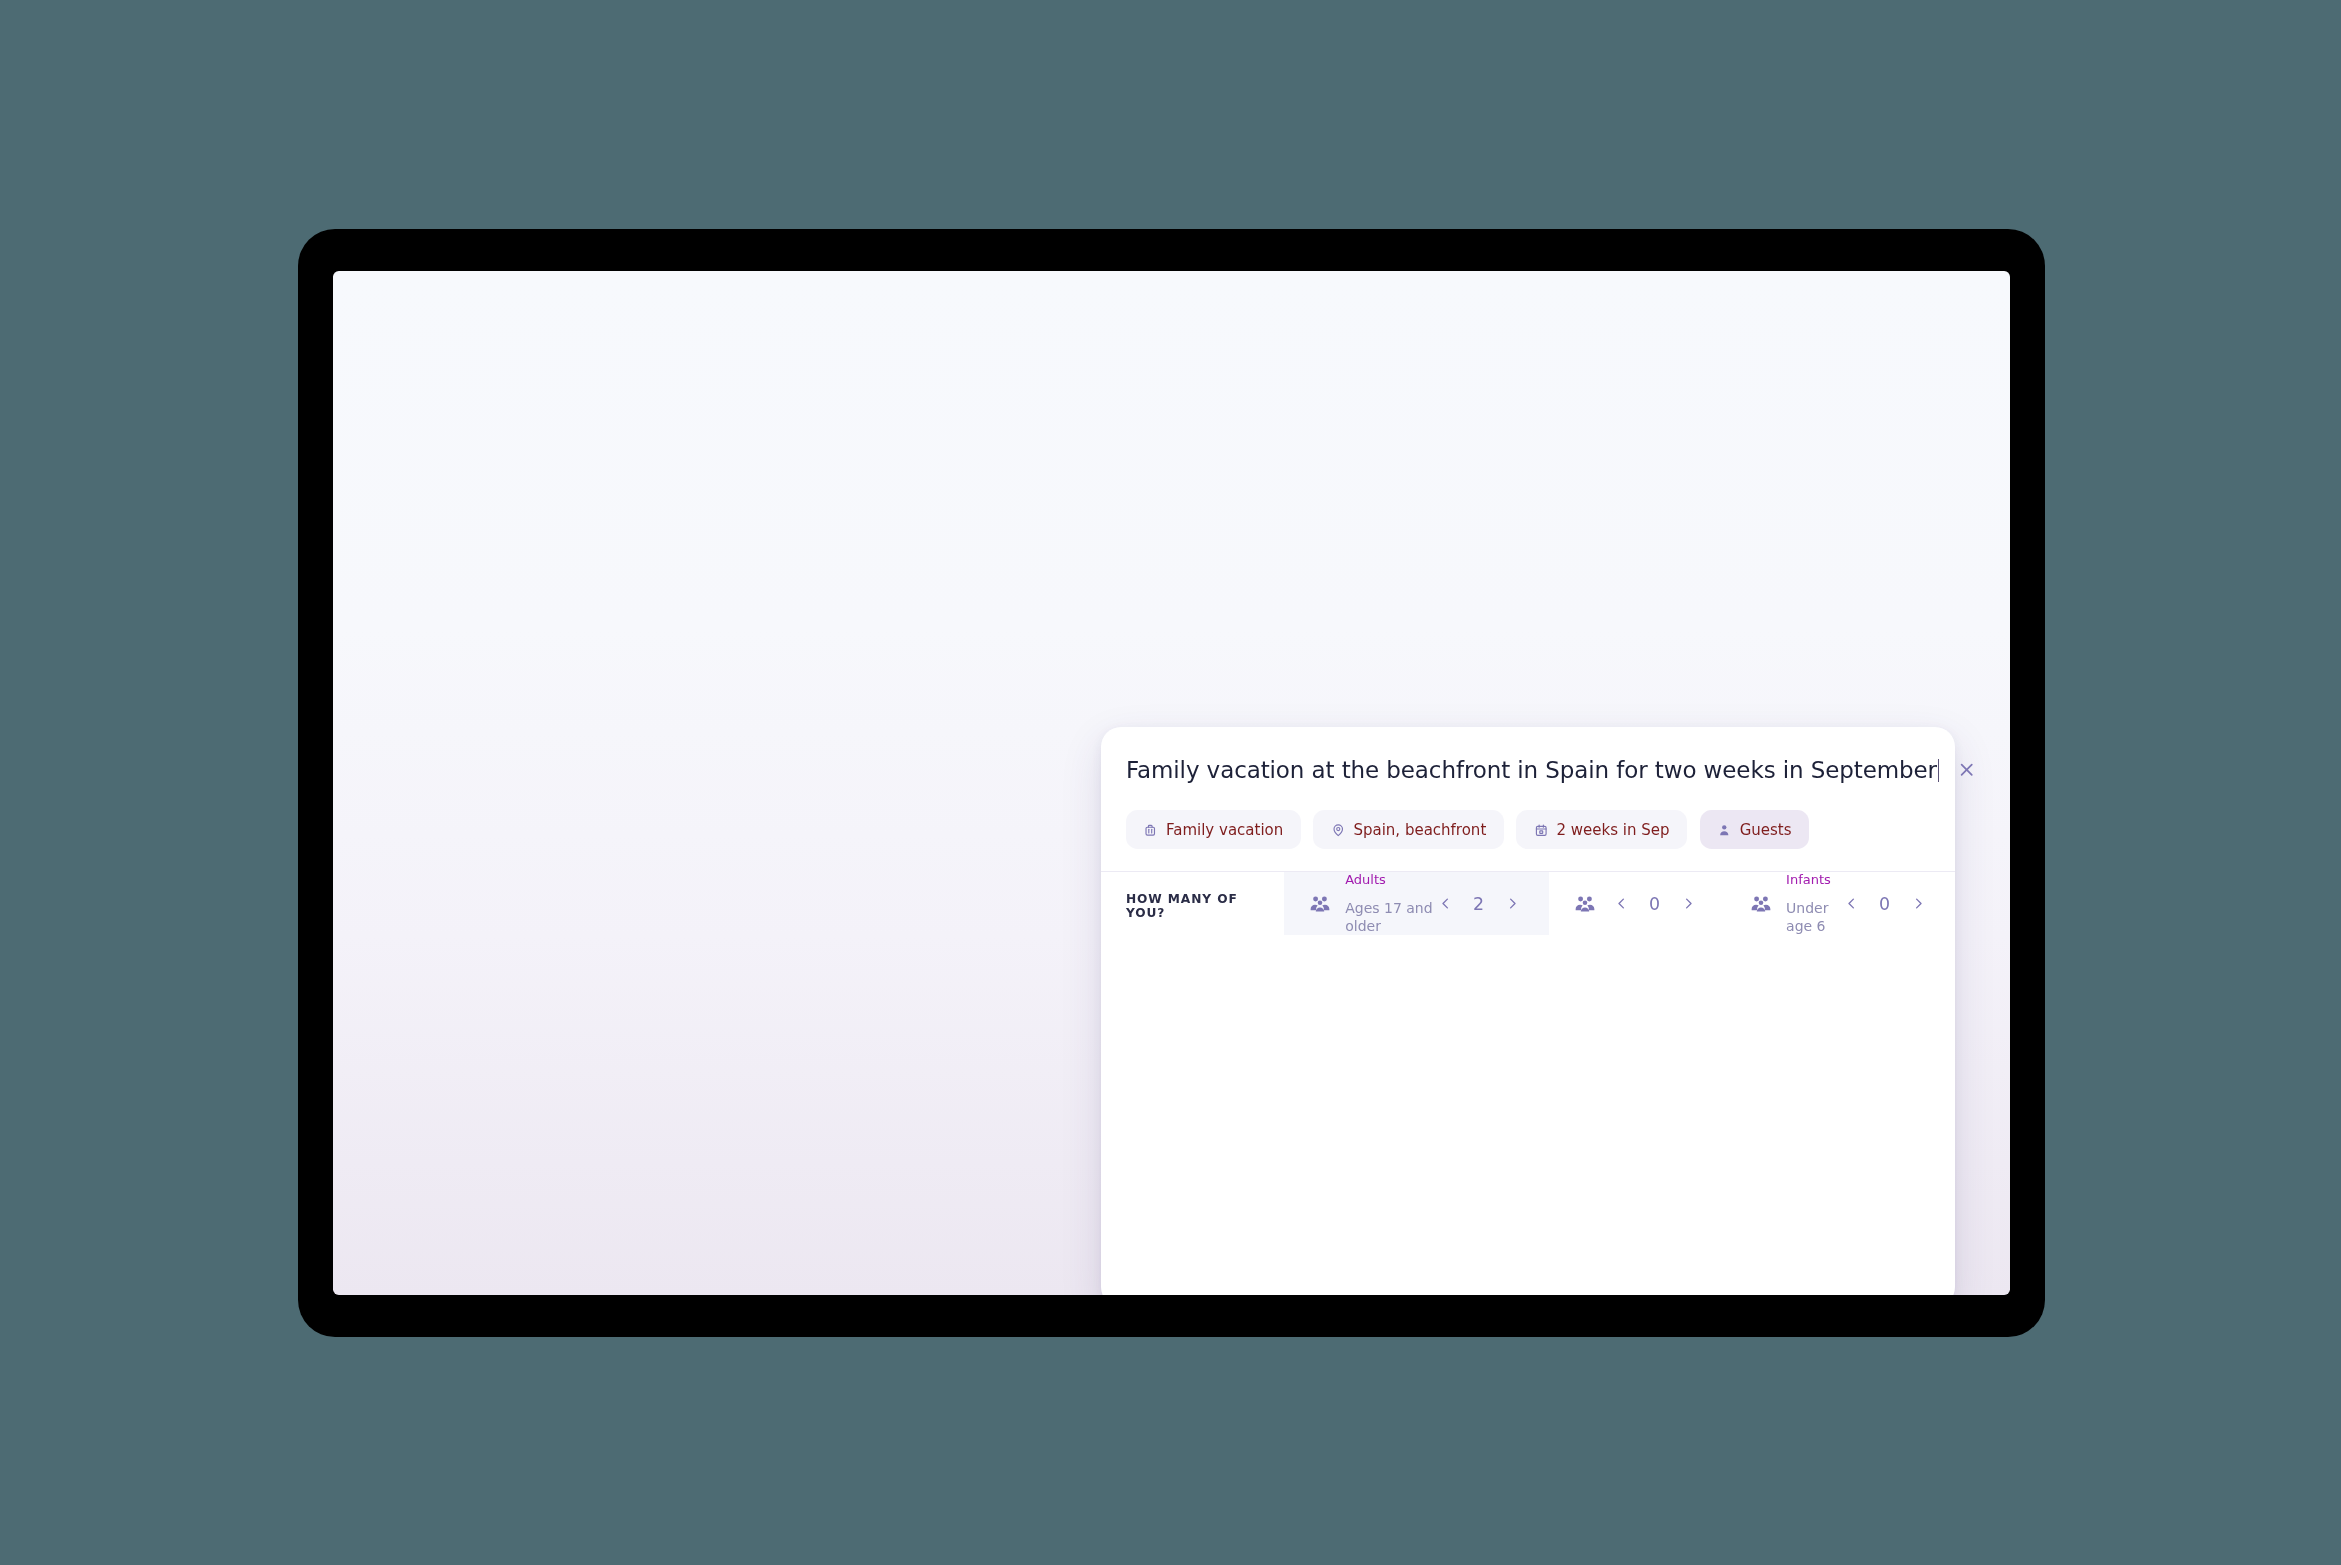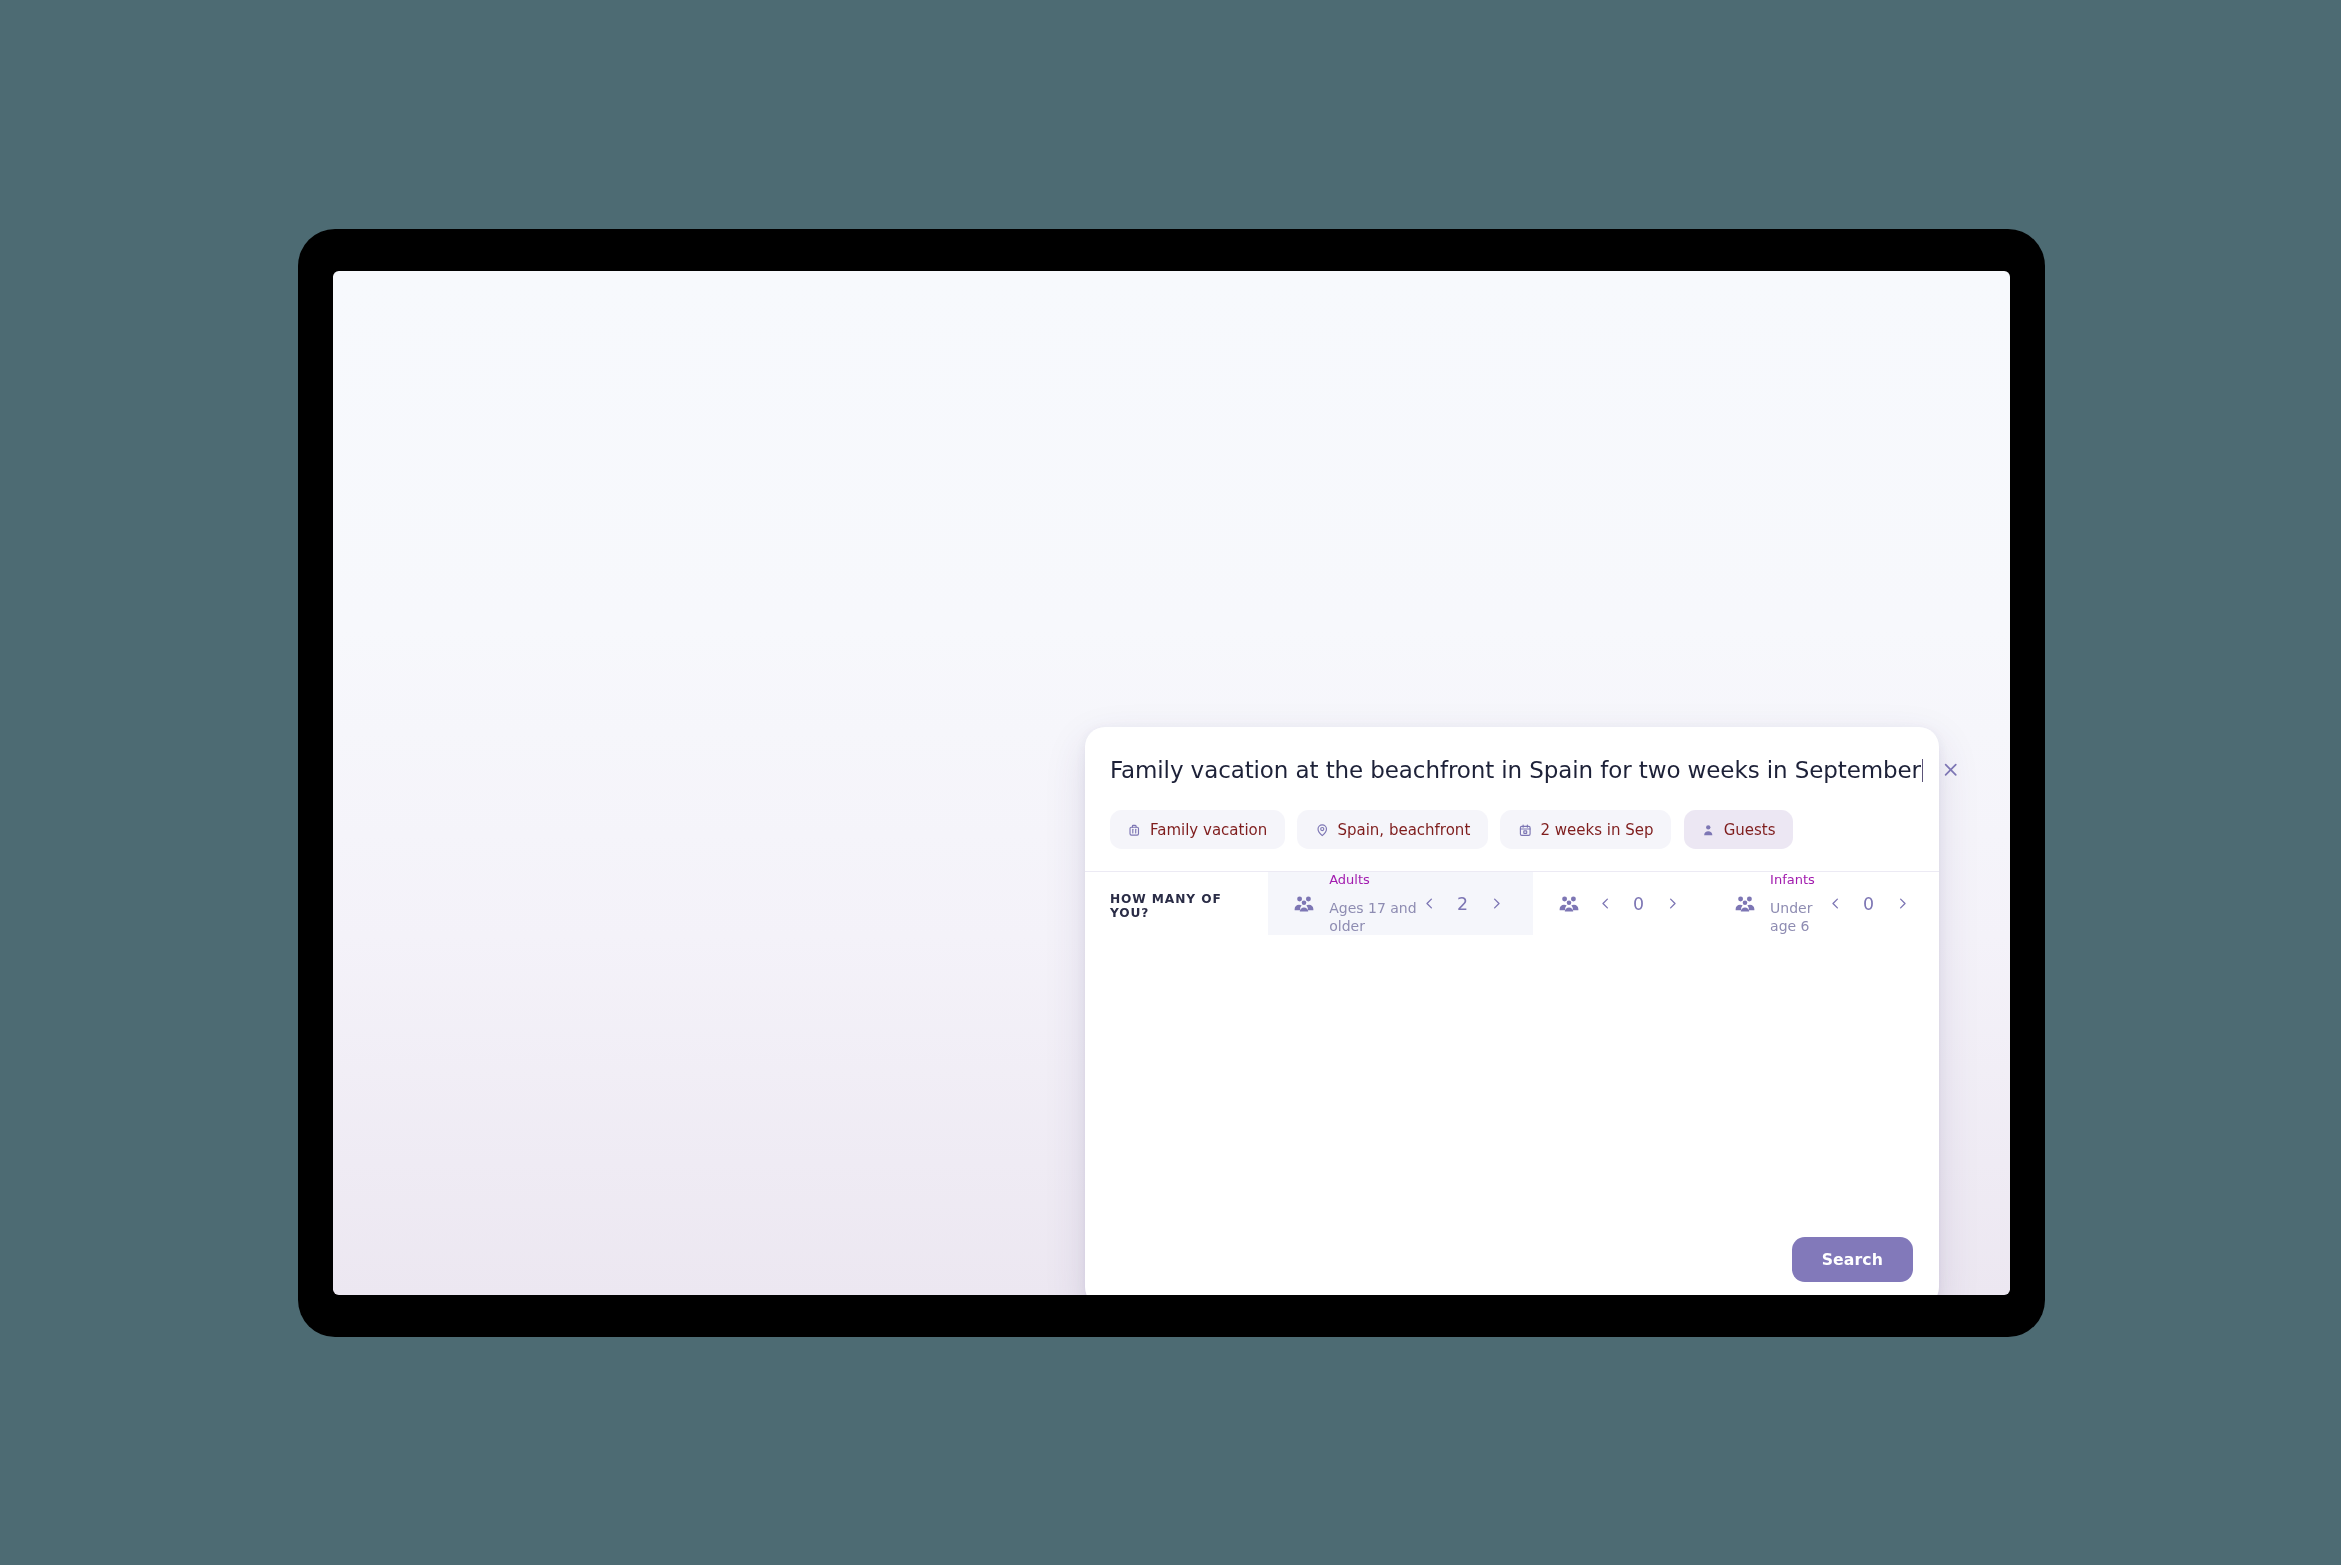--- a/index.html
+++ b/index.html
@@ -40,21 +40,21 @@
     position: relative;
     overflow: hidden;
     display: flex;
     align-items: center;
     justify-content: center;
   }
 
   
   .card {
     position: absolute;
-    left: 752px;
+    left: 768px;
     top: 456px;
     width: 854px;
     height: 580px;
     background: #ffffff;
     border-radius: 20px;
     box-shadow: 0 15px 41px rgba(60, 50, 110, 0.13),
                 0 3.5px 10.4px rgba(60, 50, 110, 0.07);
     display: flex;
     flex-direction: column;
   }
@@ -411,21 +411,18 @@
                 <svg width="15" height="15" viewBox="0 0 24 24" fill="none" stroke="#7d76b4" stroke-width="2.2" stroke-linecap="round" stroke-linejoin="round">
                   <polyline points="9 5 16 12 9 19"></polyline>
                 </svg>
               </span>
             </button>
           </span>
         </div>
 
       </div>
 
-      <div class="card-footer">
-        <button class="search-btn">Search</button>
-      </div>
 
     </div>
 
   </div>
 </div>
 
 
 </body></html>

